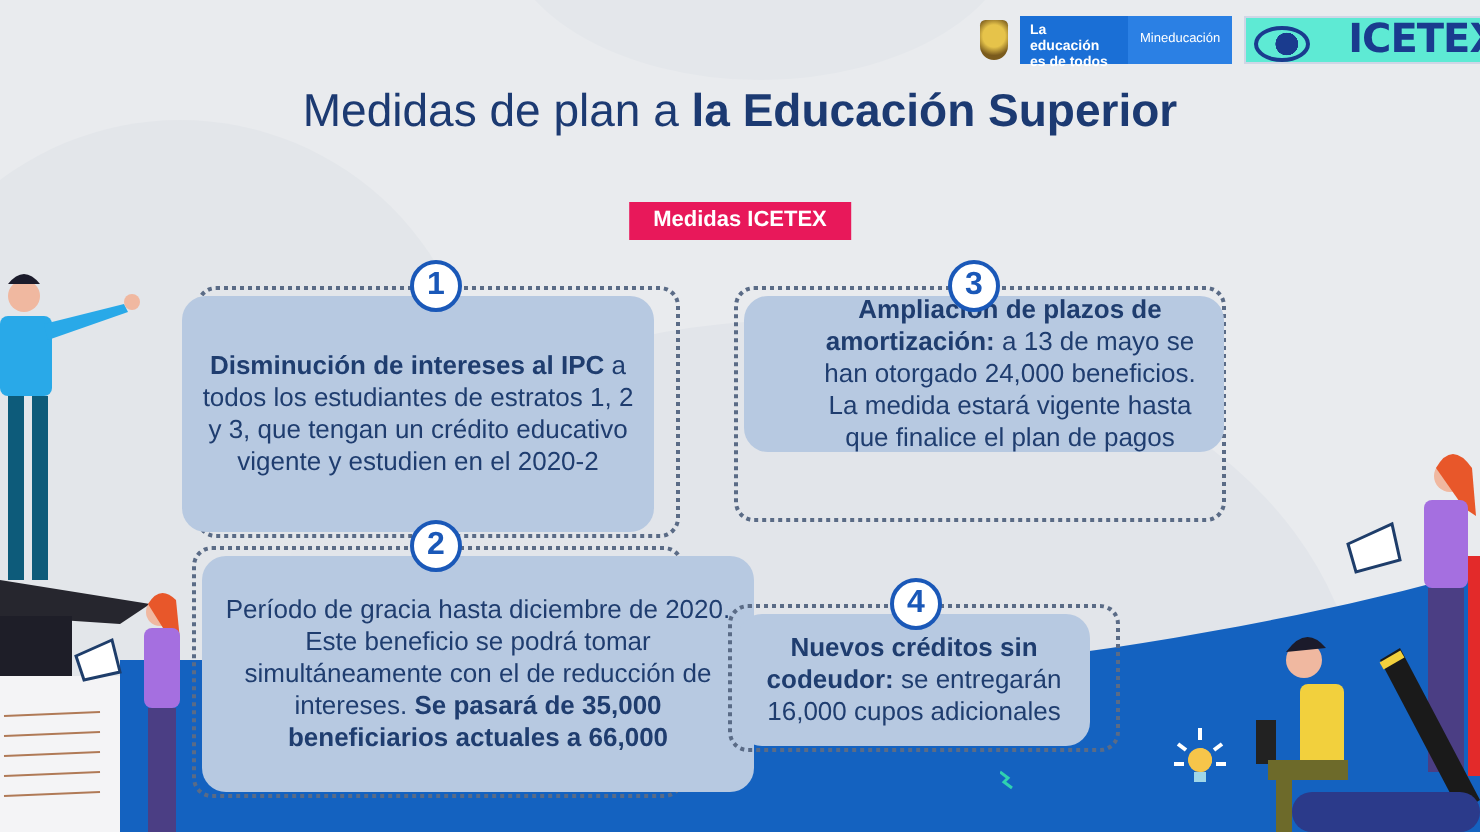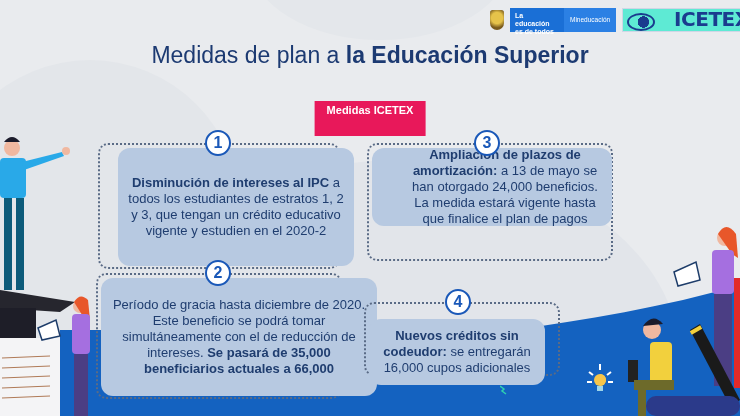--- a/index.html
+++ b/index.html
@@ -23,21 +23,21 @@
   .edu-badge { display:flex; height:24px; background:#1a6fd6; color:#fff; font-size:7px; font-weight:bold; line-height:8px; }
   .edu-badge .left { padding:4px 5px; width:54px; }
   .edu-badge .right { padding:8px 6px; background:#2b80e4; font-weight:normal; font-size:6.5px; }
   .icetex { display:flex; align-items:flex-end; height:24px; padding:0 4px; background:#5eead4; border:1px solid #cfd6e6;gap:16px; }
   .icetex .globe { width:28px; height:18px; border-radius:50%; border:2px solid #1a3b8e; margin-right:3px; background:radial-gradient(circle at 60% 50%, #1a3b8e 0 35%, transparent 36%); }
   .icetex .word { font-weight:900; font-size:20px; color:#1a3b8e; letter-spacing:-0.5px; font-family:"DejaVu Sans", sans-serif; }
 
   
   .title { position:absolute; top:42px; left:0; width:740px; text-align:center; color:#1c3a72; font-size:23px; line-height:26px; }
   .title b { font-weight:bold;text-align:center; }
-  .pill { position:absolute; top:101px; left:50%; transform:translateX(-50%); background:#e8185a; color:#fff; font-weight:bold; font-size:11px; padding:3px 12px 20px; }
+  .pill { position:absolute; top:101px; left:50%; transform:translateX(-50%); background:#e8185a; color:#fff; font-weight:bold; font-size:11px; padding:3px 12px 4px; }
   .card-dots { position:absolute; border:2px dotted #5a6b86; border-radius:10px; }
   .card {
     position:absolute; background:#b7c9e1; border-radius:12px;
     color:#1f3d6f; font-size:13px; line-height:16px; text-align:center;
     display:flex; align-items:center; justify-content:center; padding:6px 10px;
   }
   .card b { font-weight:bold; }
   .num {
     position:absolute; width:26px; height:26px; border-radius:50%;
     background:#fff; border:2.5px solid #1a58b8; color:#1a58b8;
@@ -73,39 +73,39 @@
     <div class="word">ICETEX</div>
   </div>
 </div>
 
 <div class="title">
   <div><span>Medidas de plan a </span><b>la Educación Superior</b></div>
 </div>
 <div class="pill">Medidas ICETEX</div>
 
 <div class="card-dots" style="left:98px;top:143px;width:242px;height:126px;"></div>
-<div class="card" style="left:118px;top:148px;width:236px;height:118px;">
+<div class="card" style="left:91px;top:148px;width:236px;height:118px;">
   <div><b>Disminución de intereses al IPC</b><span> a todos los estudiantes de estratos 1, 2 y 3, que tengan un crédito educativo vigente y estudien en el 2020-2</span></div>
 </div>
 <div class="num" style="left:205px;top:130px;">1</div>
 
 <div class="card-dots" style="left:367px;top:143px;width:246px;height:118px;"></div>
 <div class="card" style="left:372px;top:148px;width:240px;height:78px;padding-left:36px;">
   <div><b>Ampliación de plazos de amortización:</b><span> a 13 de mayo se han otorgado 24,000 beneficios. La medida estará vigente hasta que finalice el plan de pagos</span></div>
 </div>
 <div class="num" style="left:474px;top:130px;">3</div>
 
 <div class="card-dots" style="left:96px;top:273px;width:246px;height:126px;"></div>
 <div class="card" style="left:101px;top:278px;width:276px;height:118px;">
   <div><span>Período de gracia hasta diciembre de 2020. Este beneficio se podrá tomar simultáneamente con el de reducción de intereses. </span><b>Se pasará de 35,000 beneficiarios actuales a 66,000</b></div>
 </div>
 <div class="num" style="left:205px;top:260px;">2</div>
 
 <div class="card-dots" style="left:364px;top:302px;width:196px;height:74px;"></div>
-<div class="card" style="left:369px;top:307px;width:176px;height:66px;margin-top:12px;">
+<div class="card" style="left:369px;top:307px;width:176px;height:66px;">
   <div><b>Nuevos créditos sin codeudor:</b><span> se entregarán 16,000 cupos adicionales</span></div>
 </div>
 <div class="num" style="left:445px;top:289px;">4</div>
 
 <svg class="deco" style="left:0;top:130px;" width="110" height="286">
 
   <circle cx="12" cy="18" r="8" fill="#f0b8a0"></circle>
   <path d="M4 12 q8 -10 16 0" fill="#1b1b2b"></path>
   <rect x="0" y="28" width="26" height="40" rx="4" fill="#29a9e8"></rect>
   <path d="M22 32 L62 22 L64 26 L24 40 Z" fill="#29a9e8"></path>

